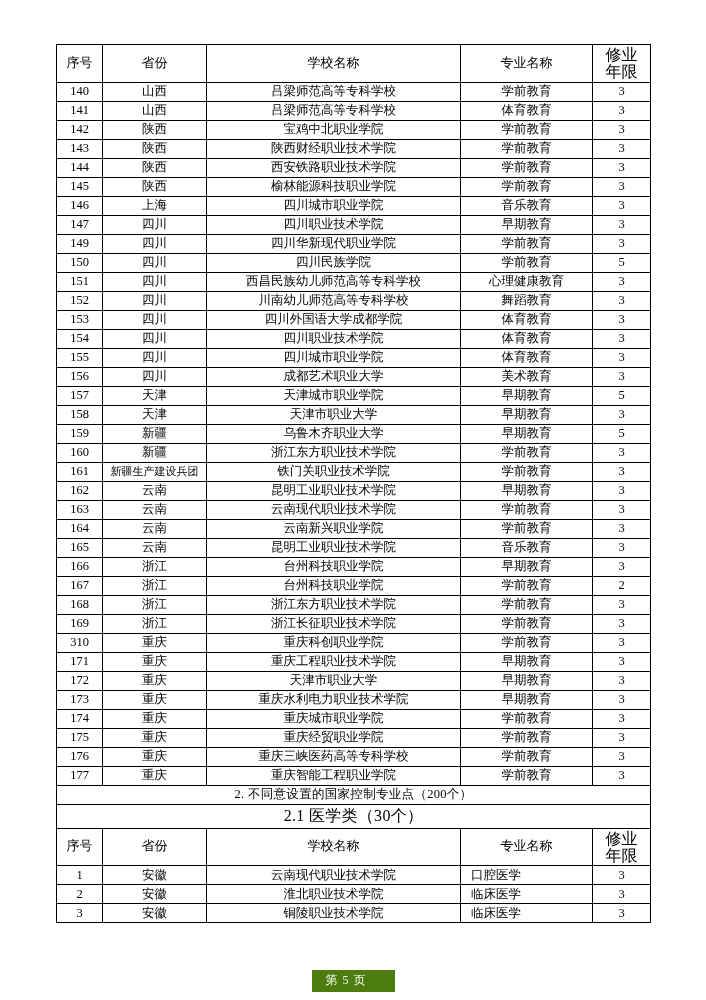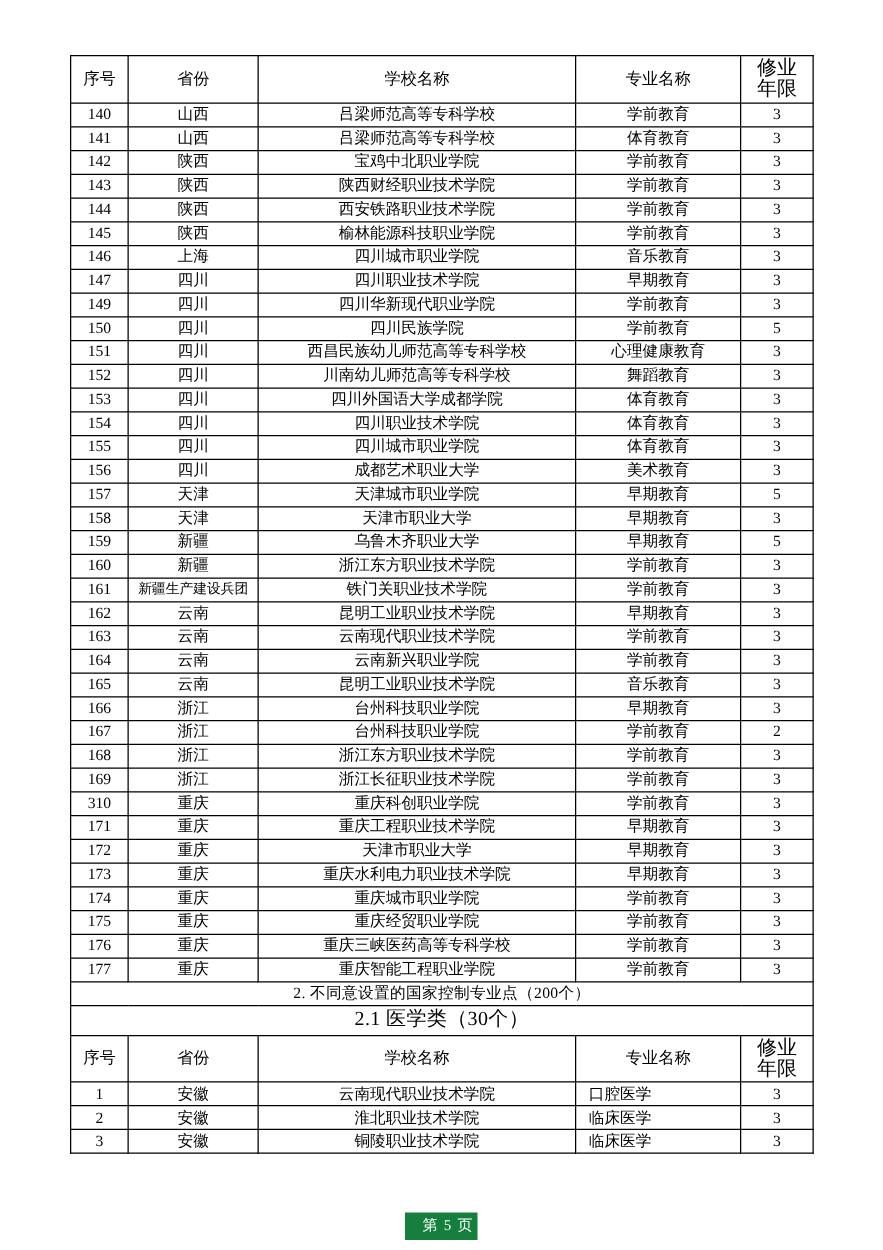--- a/index.html
+++ b/index.html
@@ -68,24 +68,24 @@
   }
   .footer {
     position: absolute;
     left: 0;
     right: 0;
     bottom: 8px;
     text-align: center;
   }
   .footer .pagebox {
     display: inline-block;
-    background: #15803d;
+    background: #4d7c0f;
     color: #ffffff;
     font-size: 12px;
-    padding: 2px 3px 3px 14px;
+    padding: 2px 28px 3px 14px;
     letter-spacing: 1px;
     font-family: "Liberation Serif", serif;
   }
 </style>
 </head>
 <body>
 
 <div class="page">
 
   <table class="doc">

